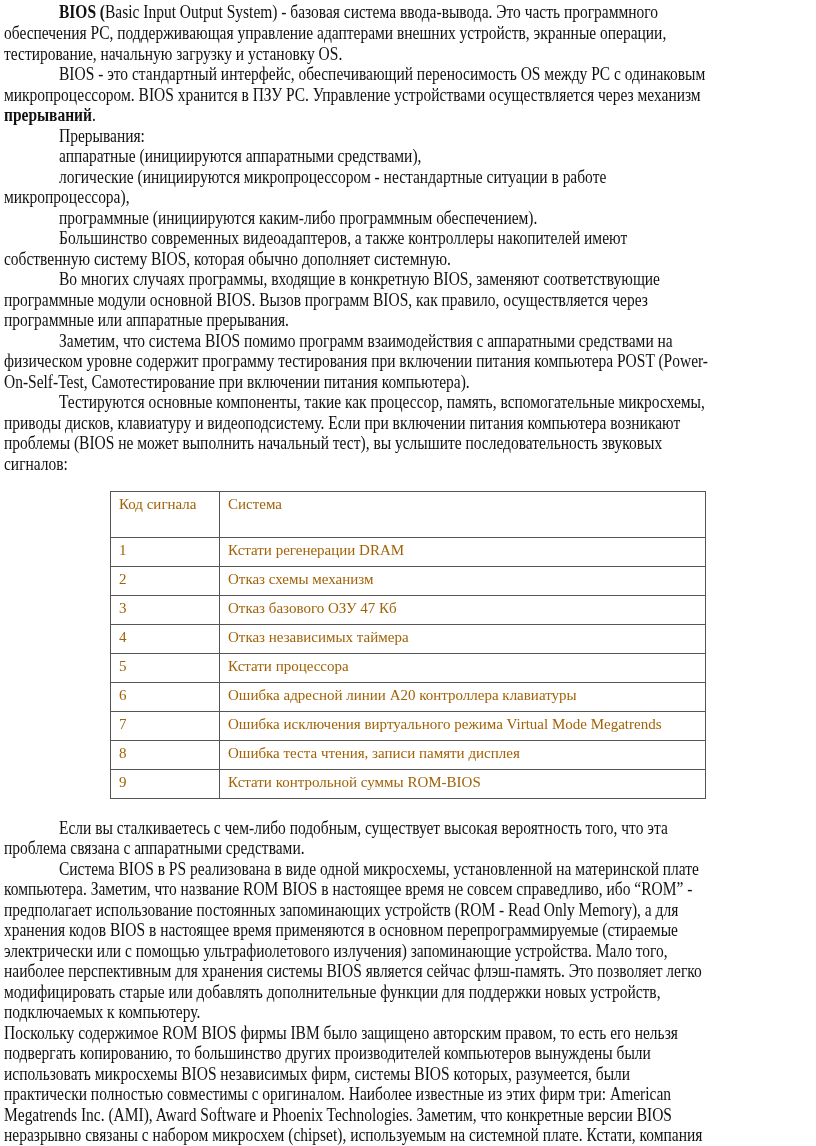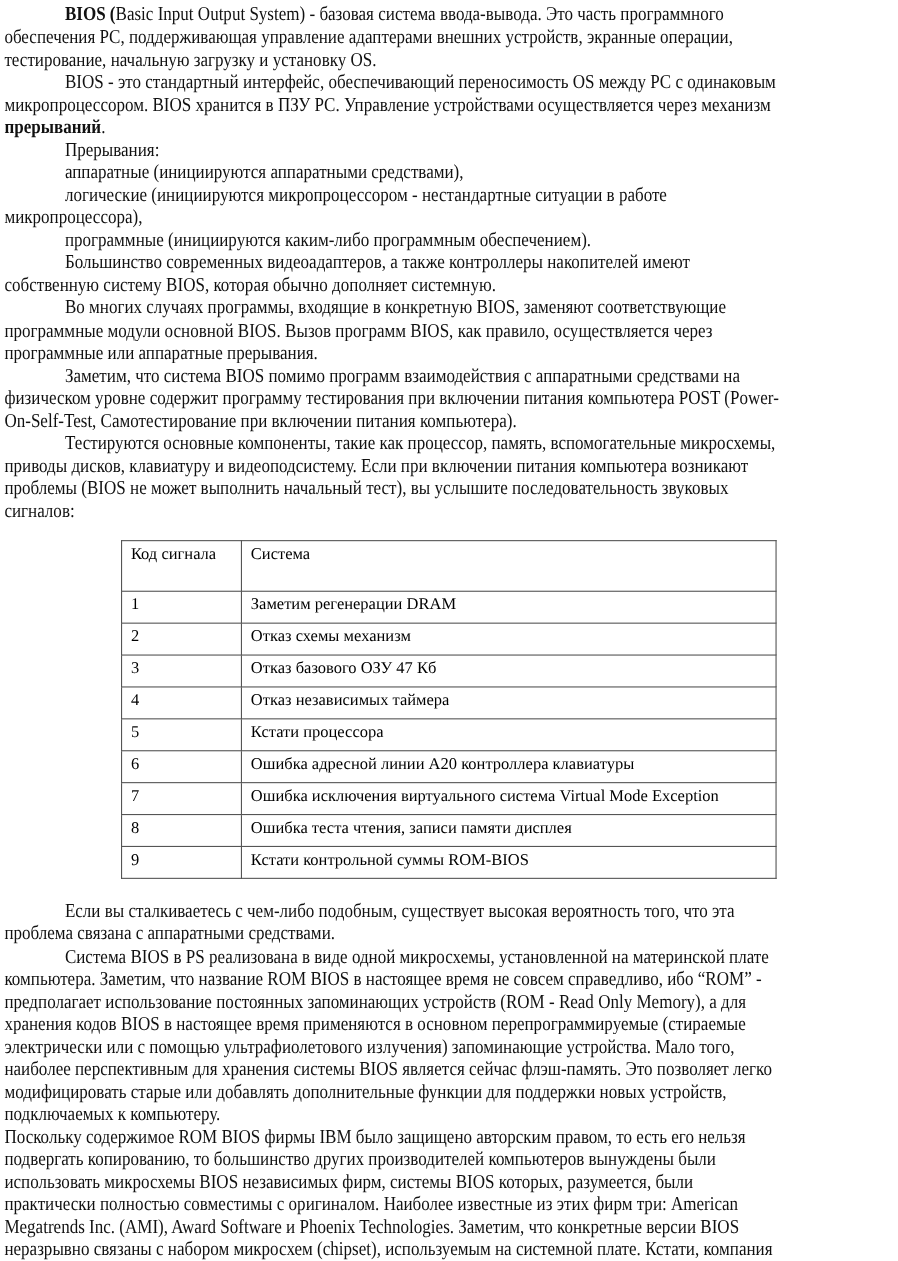--- a/index.html
+++ b/index.html
@@ -12,21 +12,21 @@
     position: absolute; left: 4px; white-space: nowrap;
     font-size: 18px; line-height: 20px; height: 20px;
     transform-origin: 0 0;
   }
   .ind { left: 59px; }
   b { font-weight: bold; }
   table.codes {
     position: absolute; left: 110px; top: 491px; width: 596px;
     border-collapse: collapse;
     font-family: "Liberation Serif", "DejaVu Serif", serif;
-    font-size: 15px; color: #000000;
+    font-size: 15px; color: #a16207;
   }
   table.codes td {
     border: 1.5px solid #555;
     vertical-align: top;
     padding: 4px 8px 0 8px;
     height: 24px;
     white-space: nowrap;
   }
   table.codes tr.head td { height: 41px; }
   table.codes td.c1 { width: 92px; }
@@ -62,21 +62,21 @@
     </div>
 
   <table class="codes">
     <tbody id="codes-body">
       <tr class="head">
         <td class="c1">Код сигнала</td>
         <td>Система</td>
       </tr>
     <tr>
           <td class="c1">1</td>
-          <td>Заметим регенерации DRAM</td>
+          <td>Кстати регенерации DRAM</td>
         </tr>
         <tr>
           <td class="c1">2</td>
           <td>Отказ схемы механизм</td>
         </tr>
         <tr>
           <td class="c1">3</td>
           <td>Отказ базового ОЗУ 47 Кб</td>
         </tr>
         <tr>
@@ -86,21 +86,21 @@
         <tr>
           <td class="c1">5</td>
           <td>Кстати процессора</td>
         </tr>
         <tr>
           <td class="c1">6</td>
           <td>Ошибка адресной линии A20 контроллера клавиатуры</td>
         </tr>
         <tr>
           <td class="c1">7</td>
-          <td>Ошибка исключения виртуального система Virtual Mode Exception</td>
+          <td>Ошибка исключения виртуального режима Virtual Mode Megatrends</td>
         </tr>
         <tr>
           <td class="c1">8</td>
           <td>Ошибка теста чтения, записи памяти дисплея</td>
         </tr>
         <tr>
           <td class="c1">9</td>
           <td>Кстати контрольной суммы ROM-BIOS</td>
         </tr>
       </tbody>

